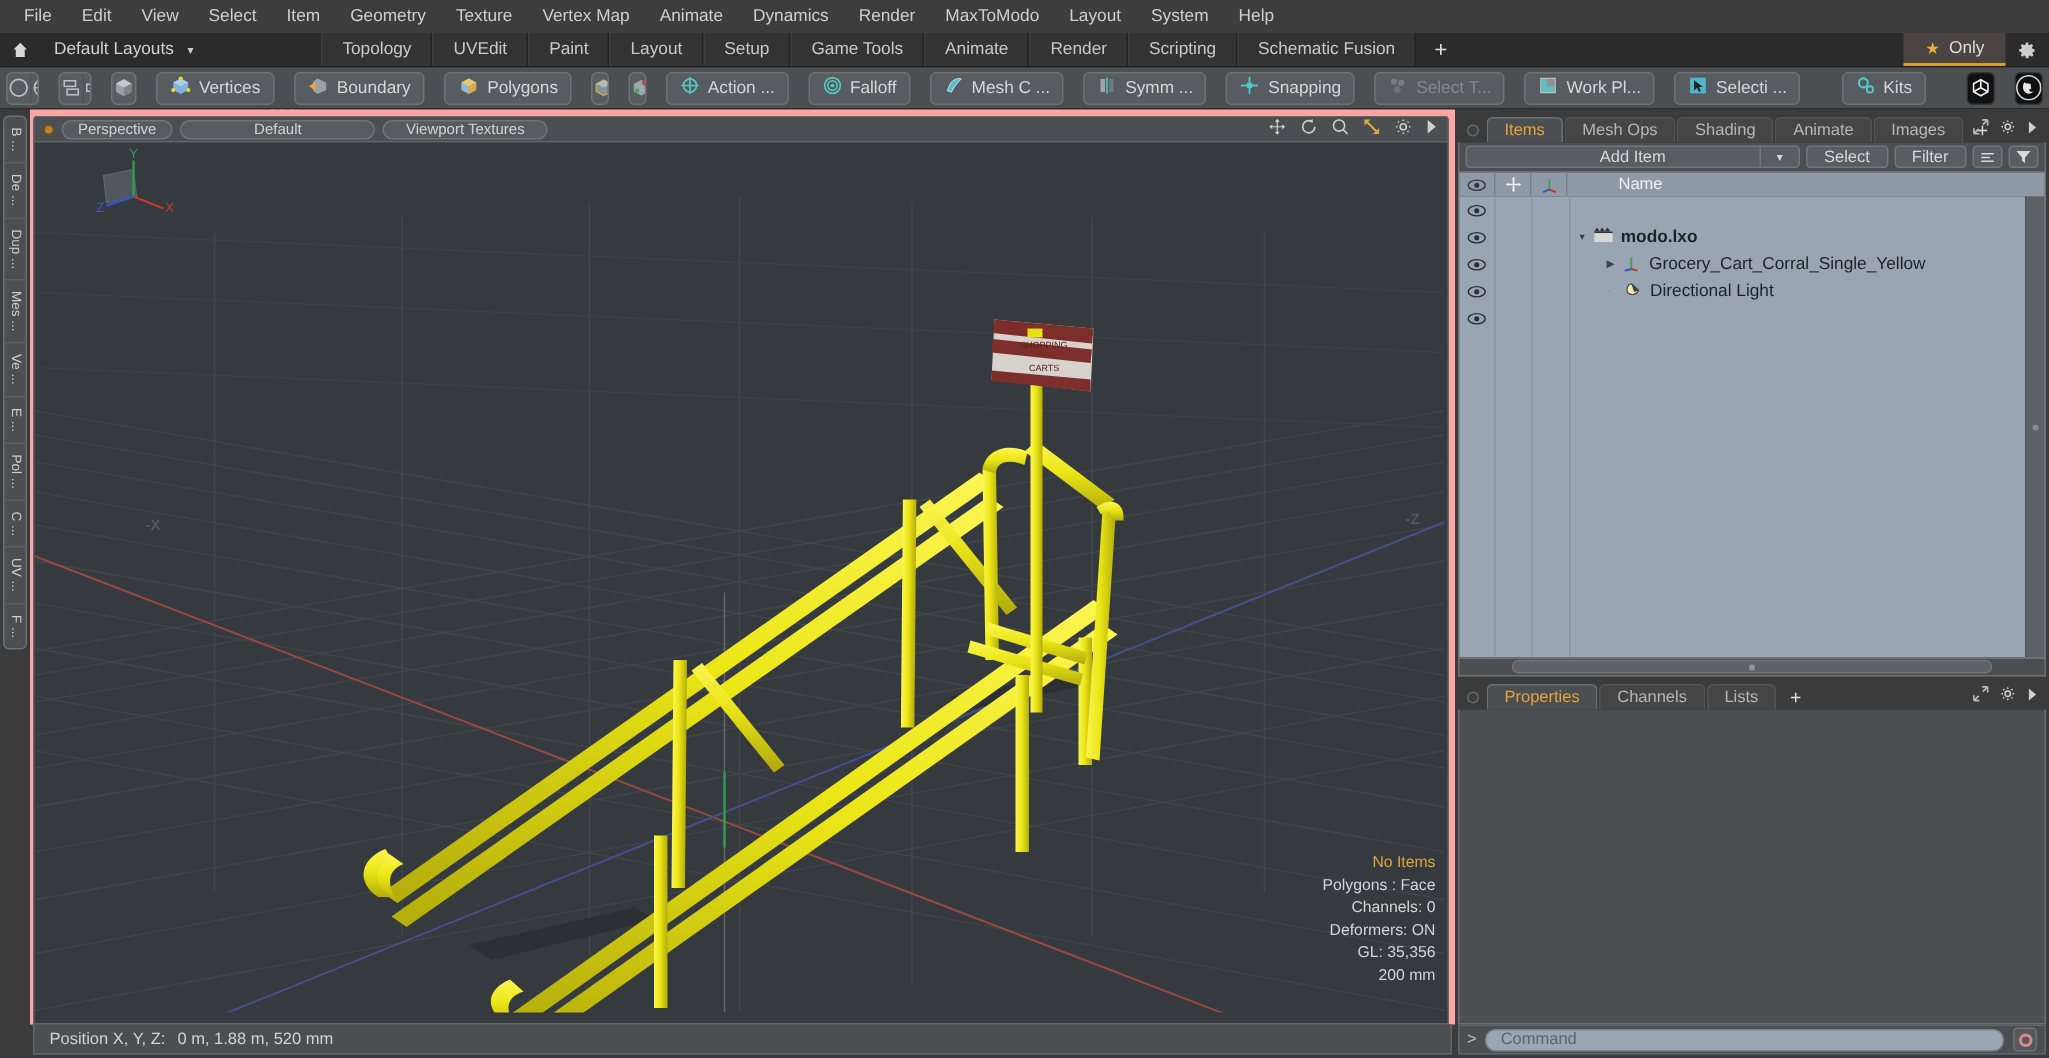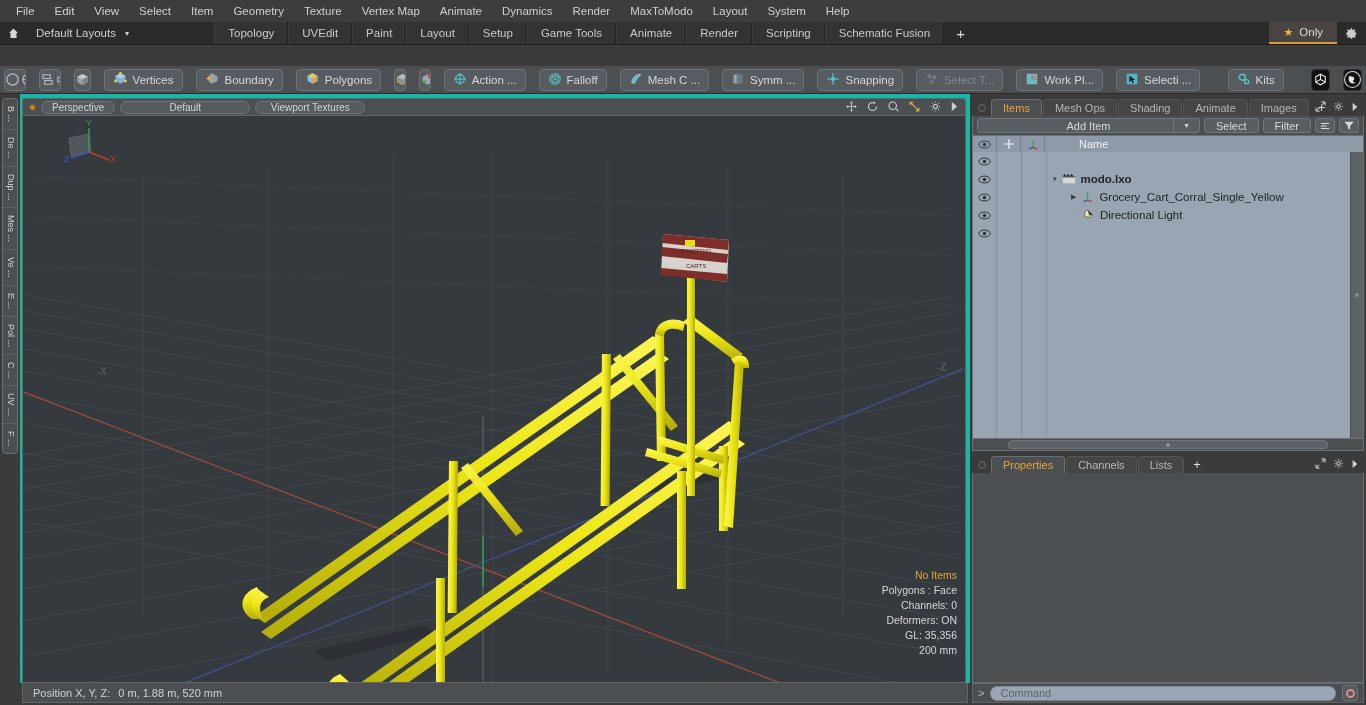--- a/index.html
+++ b/index.html
@@ -23,40 +23,40 @@
   .lb-tabs{display:flex;align-items:stretch;margin-left:16px;}
   .lb-tab{padding:0 13px;display:flex;align-items:center;color:#c9c9c9;font-size:11.5px;border-left:1px solid #3e3e3e;border-right:1px solid #222;background:#333;white-space:nowrap;}
   .lb-tab.active{background:#4a4a4a;color:#fff;border-bottom:2px solid #d79b2e;margin-top:48px;}
   .lb-plus{display:flex;align-items:center;padding:0 12px;color:#ddd;font-size:15px;}
   .lb-spacer{flex:1;}
   .lb-only{display:flex;align-items:center;gap:6px;padding:0 14px;background:#4a4542;border-bottom:2px solid #d79b2e;color:#ddd;font-size:11.5px;}
   .lb-star{color:#e3b33c;font-size:11px;}
   .lb-gear{display:flex;align-items:center;padding:0 8px;color:#ccc;}
 
   
-  .toolbar{height:28px;background:#4b4f52;display:flex;align-items:center;padding:0 4px;gap:13px;flex:0 0 28px;border-bottom:1px solid #2a2a2a;margin-top:21px;}
+  .toolbar{height:28px;background:#4b4f52;display:flex;align-items:center;padding:0 4px;gap:13px;flex:0 0 28px;border-bottom:1px solid #2a2a2a;}
   .tb-group{display:flex;align-items:center;background:#575c60;border:1px solid #6c7276;border-radius:4px;height:22px;overflow:hidden;}
   .tb-btn{width:24px;height:20px;display:flex;align-items:center;justify-content:center;border-right:1px solid #4e5356;}
   .tb-btn:last-child{border-right:none;}
   .tb-item{display:flex;align-items:center;gap:5px;height:22px;padding:0 8px;background:#575c60;border:1px solid #6c7276;border-radius:4px;color:#d7d7d7;font-size:11.5px;white-space:nowrap;}
   .tb-item.dim{color:#82888c;}
   .tb-solo{width:26px;height:22px;display:flex;align-items:center;justify-content:center;background:#575c60;border:1px solid #6c7276;border-radius:4px;}
   .tb-sep{width:6px;}
 
   
   .body{flex:1;display:flex;min-height:0;}
 
   
   .leftrail{width:20px;background:#3b3b3b;display:flex;flex-direction:column;align-items:center;padding-top:4px;flex:0 0 20px;}
   .rail-box{width:16px;background:#4b4f52;border:1px solid #6a7074;border-radius:4px;display:flex;flex-direction:column;}
   .rail-tab{writing-mode:vertical-rl;text-orientation:mixed;font-size:9px;color:#cfcfcf;padding:7px 1px;border-bottom:1px solid #5a5f63;text-align:center;letter-spacing:0px;}
   .rail-tab:last-child{border-bottom:none;}
 
   
-  .vpcol{flex:1;display:flex;flex-direction:column;min-width:0;background:#14b8a6;padding:4px 4px 0 2px;}
+  .vpcol{flex:1;display:flex;flex-direction:column;min-width:0;background:#fca5a5;padding:4px 4px 0 2px;}
   .vphead{height:17px;display:flex;align-items:center;gap:5px;background:#4b4f52;border:1px solid #60666a;border-bottom:none;border-radius:3px 3px 0 0;padding:0 6px;position:relative;}
   .vp-dot{width:7px;height:7px;border-radius:50%;background:#b8862a;border:1px solid #705218;}
   .vp-pill{height:13px;display:flex;align-items:center;justify-content:center;padding:0 10px;background:#565b5f;border:1px solid #6f7579;border-radius:7px;font-size:10px;color:#d3d3d3;}
   .vp-pill.w1{min-width:74px;}
   .vp-pill.w2{min-width:130px;}
   .vp-pill.w3{min-width:110px;}
   .vp-icons{position:absolute;right:6px;display:flex;align-items:center;gap:8px;}
 
   .viewport{flex:1;position:relative;background:#353a3e;border:1px solid #60666a;overflow:hidden;}
   .viewport svg{position:absolute;inset:0;}

